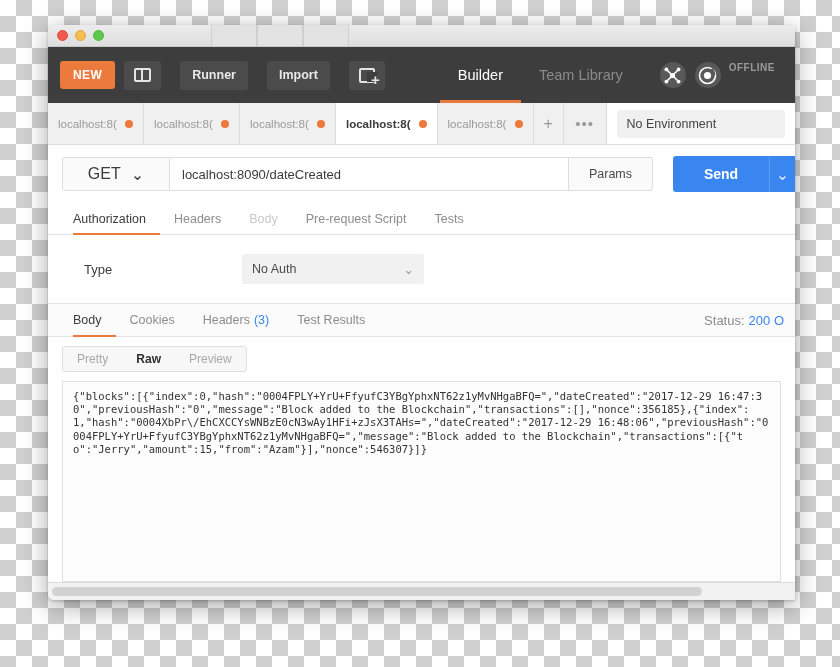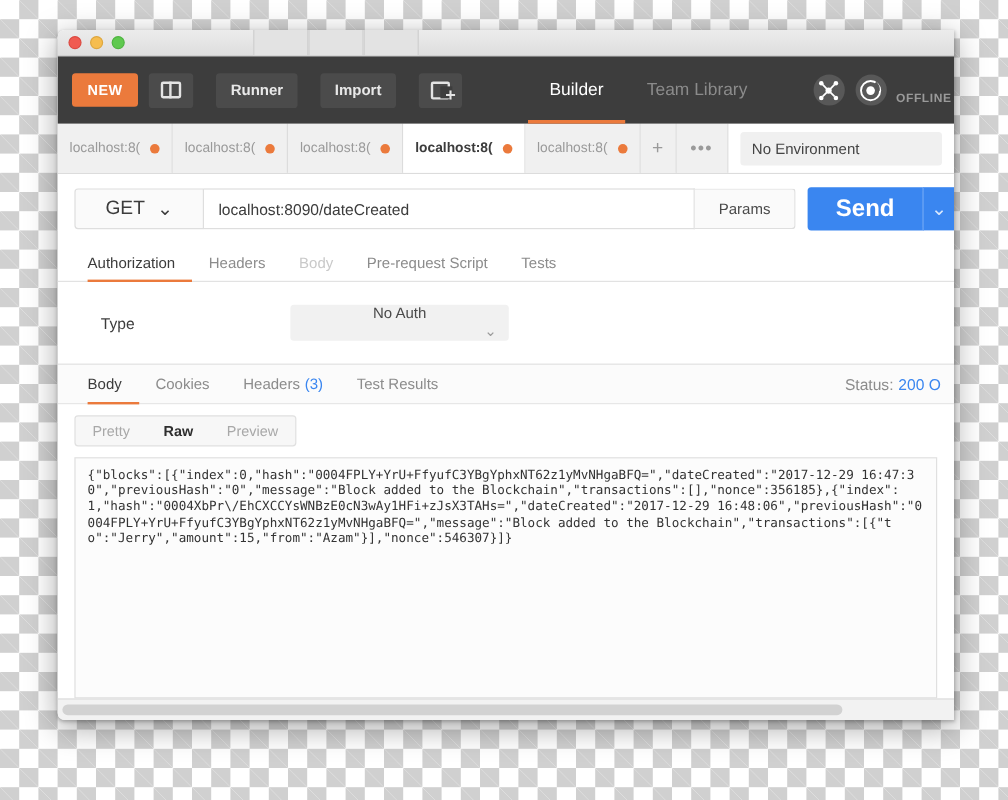--- a/index.html
+++ b/index.html
@@ -121,21 +121,21 @@
     padding: 0 18px;
     font-size: 14.5px;
     color: #8b8b8b;
     position: relative;
   }
   .hdr-tab.active { color: #ffffff; }
   .hdr-tab.active::after {
     content: ""; position: absolute; left: 0; right: 0; bottom: 0;
     height: 3px; background: #eb7a3c;
   }
-  .hdr-right { margin-left: auto; display: flex; align-items: flex-end; padding-right: 2px; }
+  .hdr-right { margin-left: auto; display: flex; align-items: flex-start; padding-right: 20px; }
   .circ {
     width: 26px; height: 26px; border-radius: 50%;
     background: #585858;
     margin-left: 9px;
     display: flex; align-items: center; justify-content: center;
     position: relative;
   }
   .circ svg { display: block; }
   .offline {
     color: #9a9a9a; font-size: 10px; font-weight: bold;
@@ -207,25 +207,25 @@
     font-size: 13px; color: #3c3c3c;
   }
   .params {
     width: 84px; height: 34px;
     border: 1px solid #dedede; border-left: none; border-radius: 0 3px 3px 0;
     background: #fafafa;
     display: flex; align-items: center; justify-content: center;
     font-size: 12.5px; color: #4a4a4a;
   }
   .send {
-    margin-left: 10px;
+    margin-left: 20px;
     height: 36px; width: 96px;
     background: #3a86f0; color: #fff;
     display: flex; align-items: center; justify-content: center;
-    font-size: 20px; font-weight: bold;
+    font-size: 14px; font-weight: bold;
     border-radius: 3px 0 0 3px;
   }
   .send-caret {
     height: 36px; width: 26px;
     background: #3a86f0; color: #dbe9fd;
     border-left: 1px solid #5b9bf4;
     display: flex; align-items: center; justify-content: center;
   }
 
   
@@ -254,21 +254,21 @@
   .authpane {
     height: 68px; display: flex; align-items: center;
     padding: 0 14px; flex: none; background: #fff;
   }
   .auth-label { width: 180px; font-size: 13px; color: #3c3c3c; padding-left: 22px; }
   .auth-select {
     width: 182px; height: 30px;
     background: #f1f1f1; border-radius: 3px;
     display: flex; align-items: center;
     padding: 0 10px;
-    font-size: 12.5px; color: #4a4a4a; flex-direction: column;
+    font-size: 12.5px; color: #4a4a4a;
   }
   .caret { margin-left: auto; color: #9a9a9a; }
 
   
   .resptabs {
     display: flex; align-items: stretch;
     border-top: 1px solid #e2e2e2;
     border-bottom: 1px solid #e2e2e2;
     background: #fbfbfb;
     padding-left: 14px;

